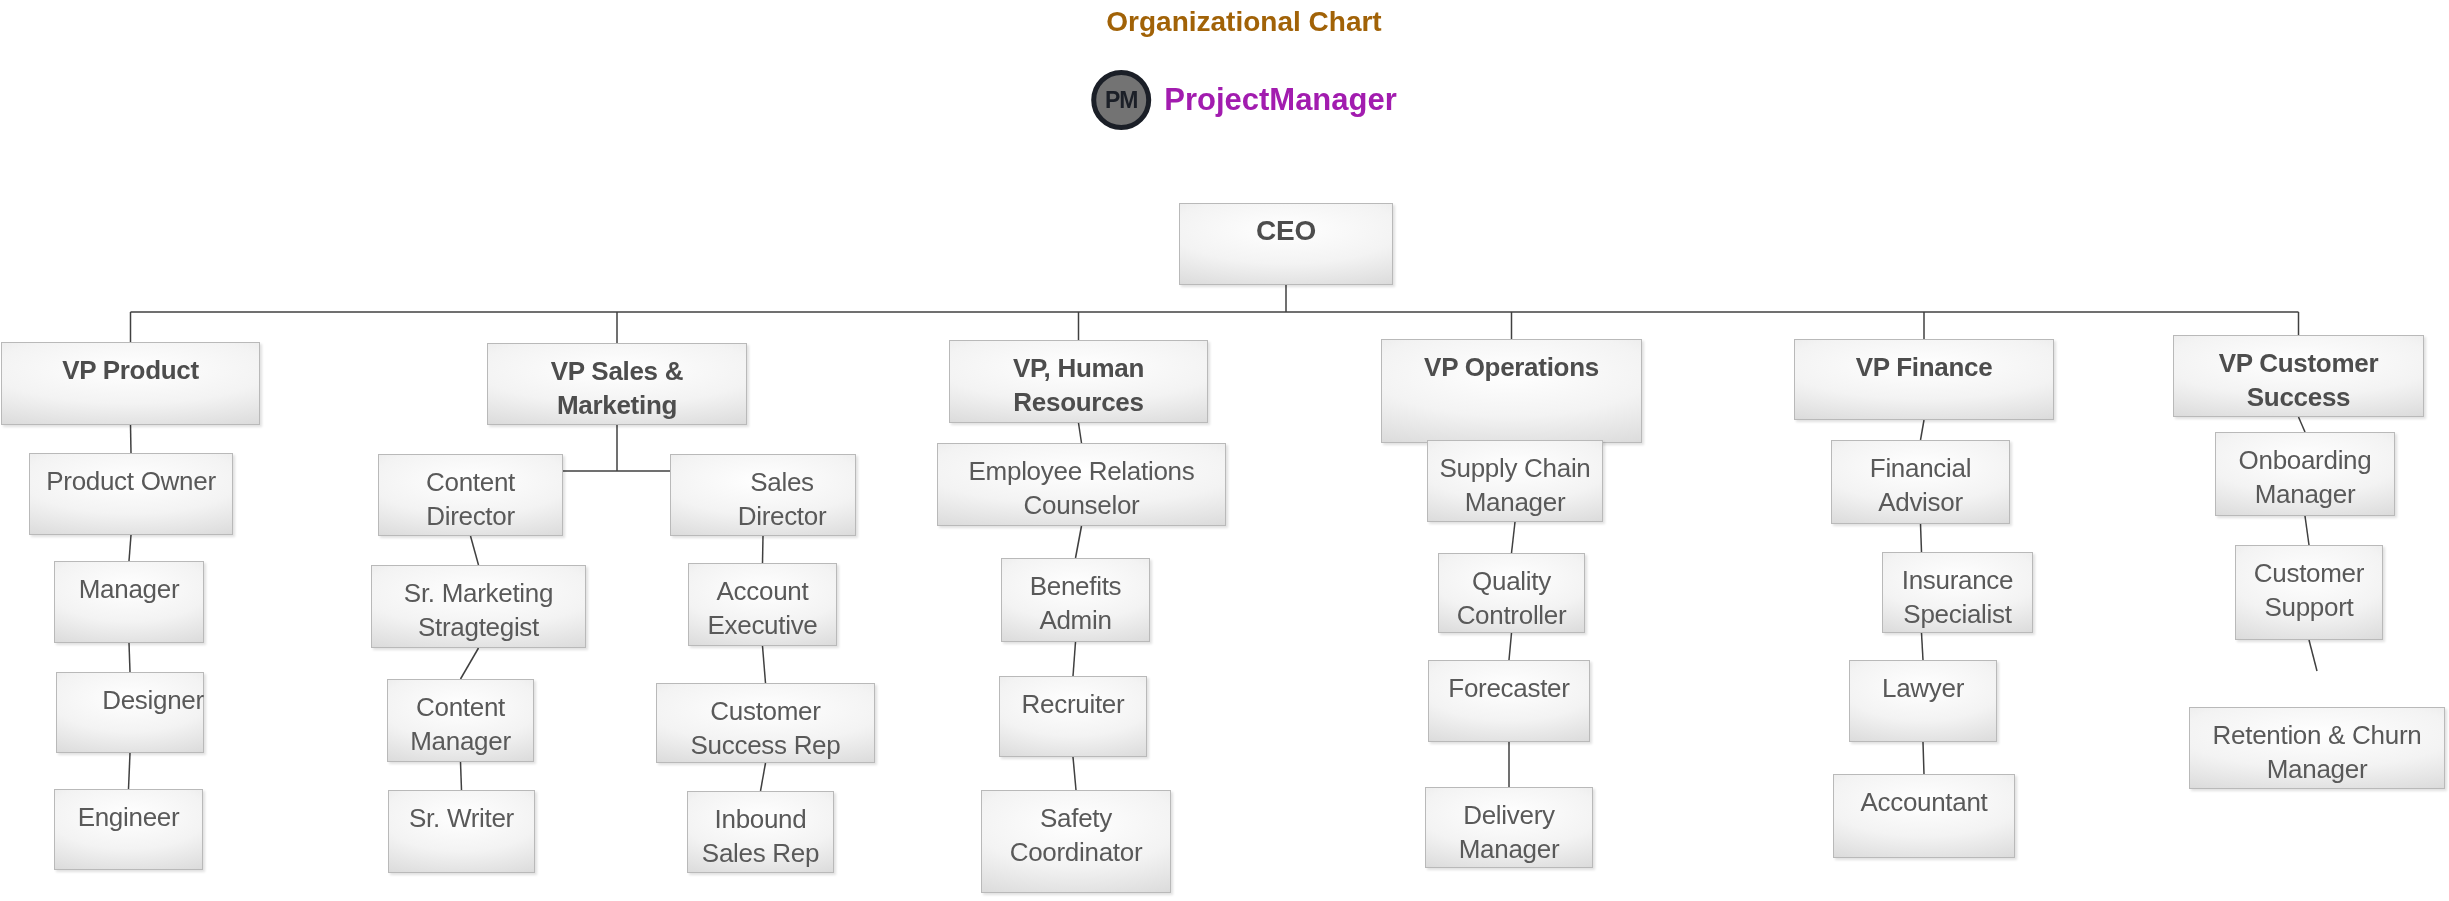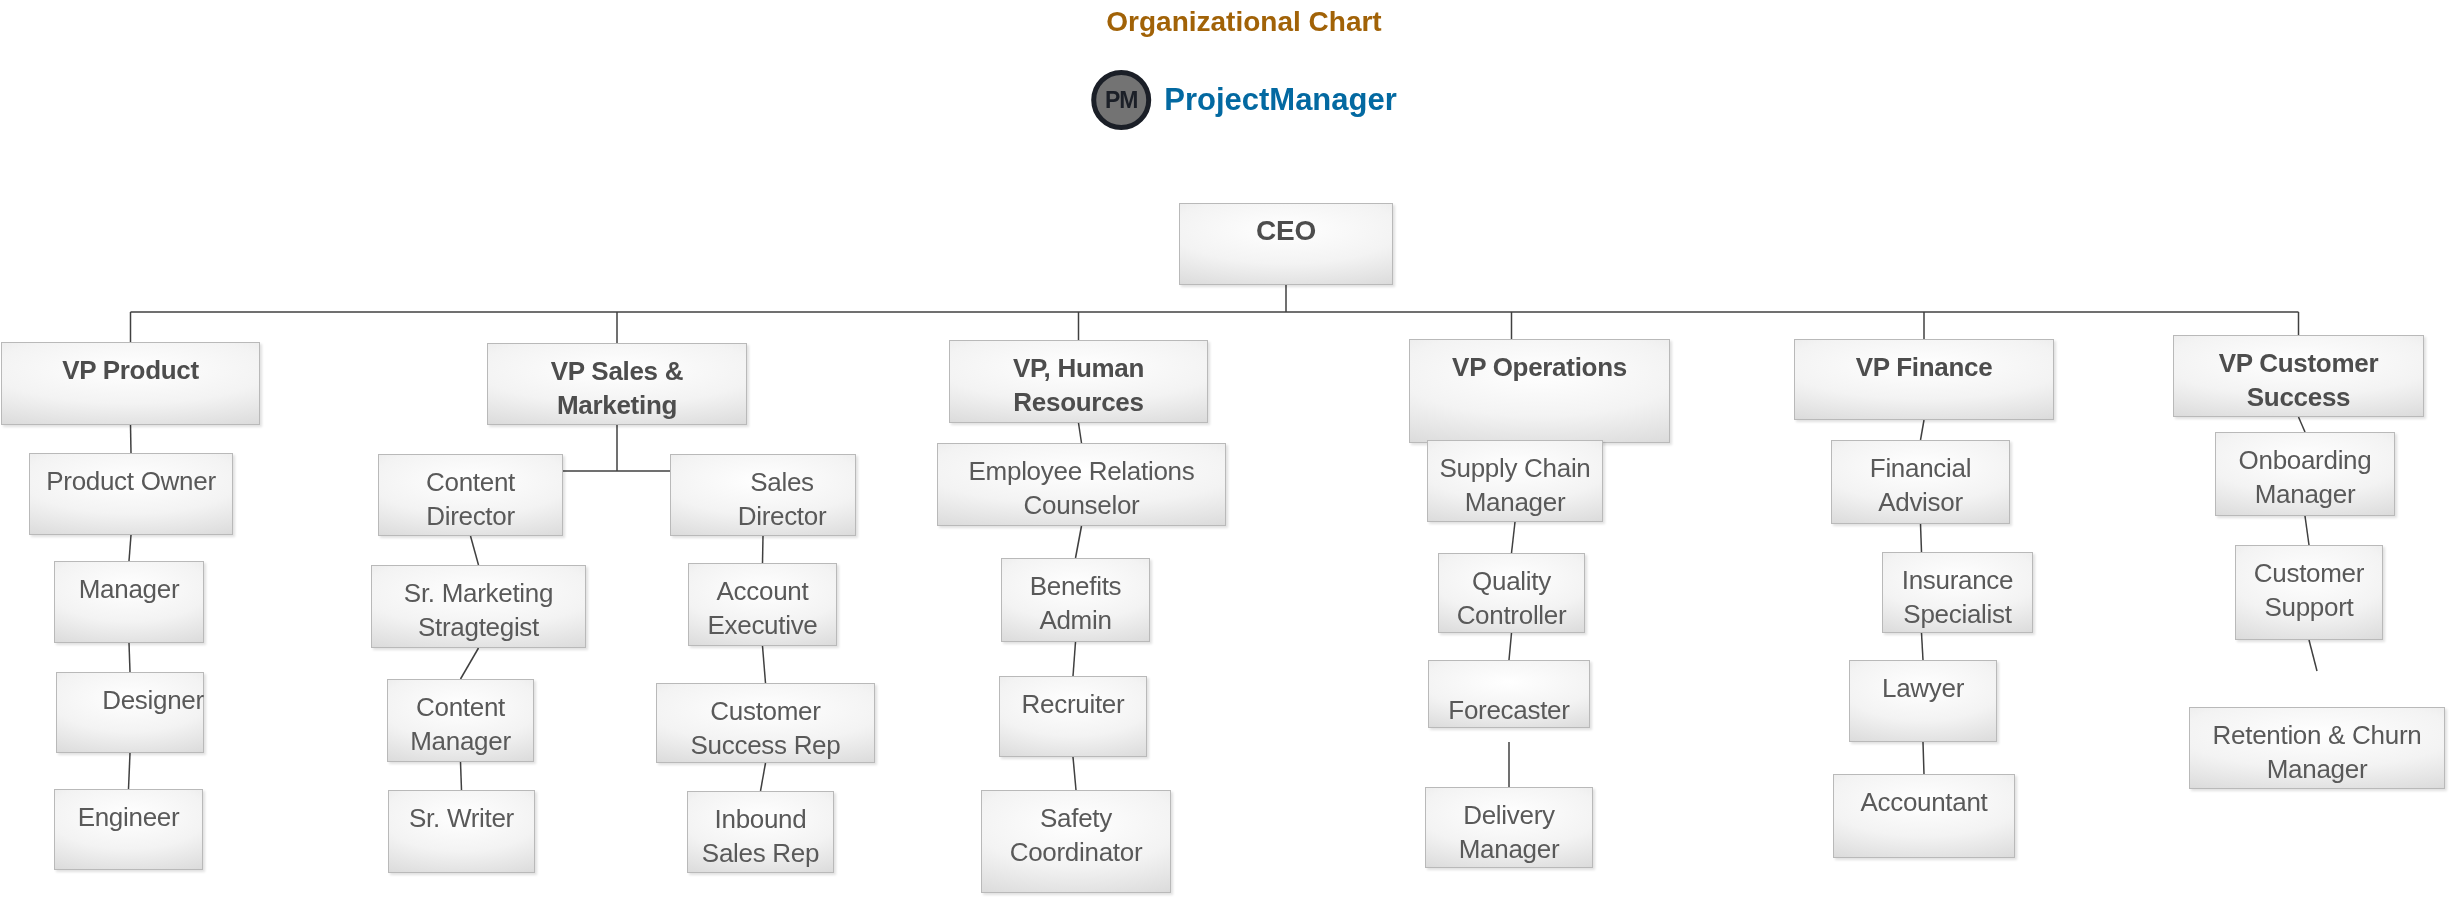--- a/index.html
+++ b/index.html
@@ -44,21 +44,21 @@
     justify-content: center;
     font-weight: 700;
     font-size: 23px;
     letter-spacing: -1px;
     color: #1b1f27;
     background: #737373;
   }
   .brand-name {
     font-size: 31px;
     font-weight: 700;
-    color: #0369a1;
+    color: #a21caf;
     white-space: nowrap;
   }
 
   #connector-layer {
     position: absolute;
     left: 0; top: 0;
     width: 2449px;
     height: 901px;
   }
 
@@ -144,21 +144,21 @@
         <span class="label">VP Product</span>
       </div>
       <div class="box vp" style="left: 487px; top: 343px; width: 260px; height: 82px;">
         <span class="label">VP Sales &amp;
 Marketing</span>
       </div>
       <div class="box vp" style="left: 949px; top: 340px; width: 259px; height: 83px;">
         <span class="label">VP, Human
 Resources</span>
       </div>
-      <div class="box vp" style="left: 1381px; top: 339px; width: 261px; height: 104px; margin-left: 28px;">
+      <div class="box vp" style="left: 1381px; top: 339px; width: 261px; height: 104px;">
         <span class="label">VP Operations</span>
       </div>
       <div class="box vp" style="left: 1794px; top: 339px; width: 260px; height: 81px;">
         <span class="label">VP Finance</span>
       </div>
       <div class="box vp" style="left: 2173px; top: 335px; width: 251px; height: 82px;">
         <span class="label">VP Customer
 Success</span>
       </div>
       <div class="box role" style="left: 29px; top: 453px; width: 204px; height: 82px;">
@@ -219,21 +219,21 @@
 Coordinator</span>
       </div>
       <div class="box role" style="left: 1427px; top: 440px; width: 176px; height: 82px;">
         <span class="label">Supply Chain
 Manager</span>
       </div>
       <div class="box role" style="left: 1438px; top: 553px; width: 147px; height: 80px;">
         <span class="label">Quality
 Controller</span>
       </div>
-      <div class="box role" style="left: 1428px; top: 660px; width: 162px; height: 68px; align-items: flex-end;">
+      <div class="box role" style="left: 1428px; top: 660px; width: 162px; height: 82px;">
         <span class="label">Forecaster</span>
       </div>
       <div class="box role" style="left: 1425px; top: 787px; width: 168px; height: 81px;">
         <span class="label">Delivery
 Manager</span>
       </div>
       <div class="box role" style="left: 1831px; top: 440px; width: 179px; height: 84px;">
         <span class="label">Financial
 Advisor</span>
       </div>

